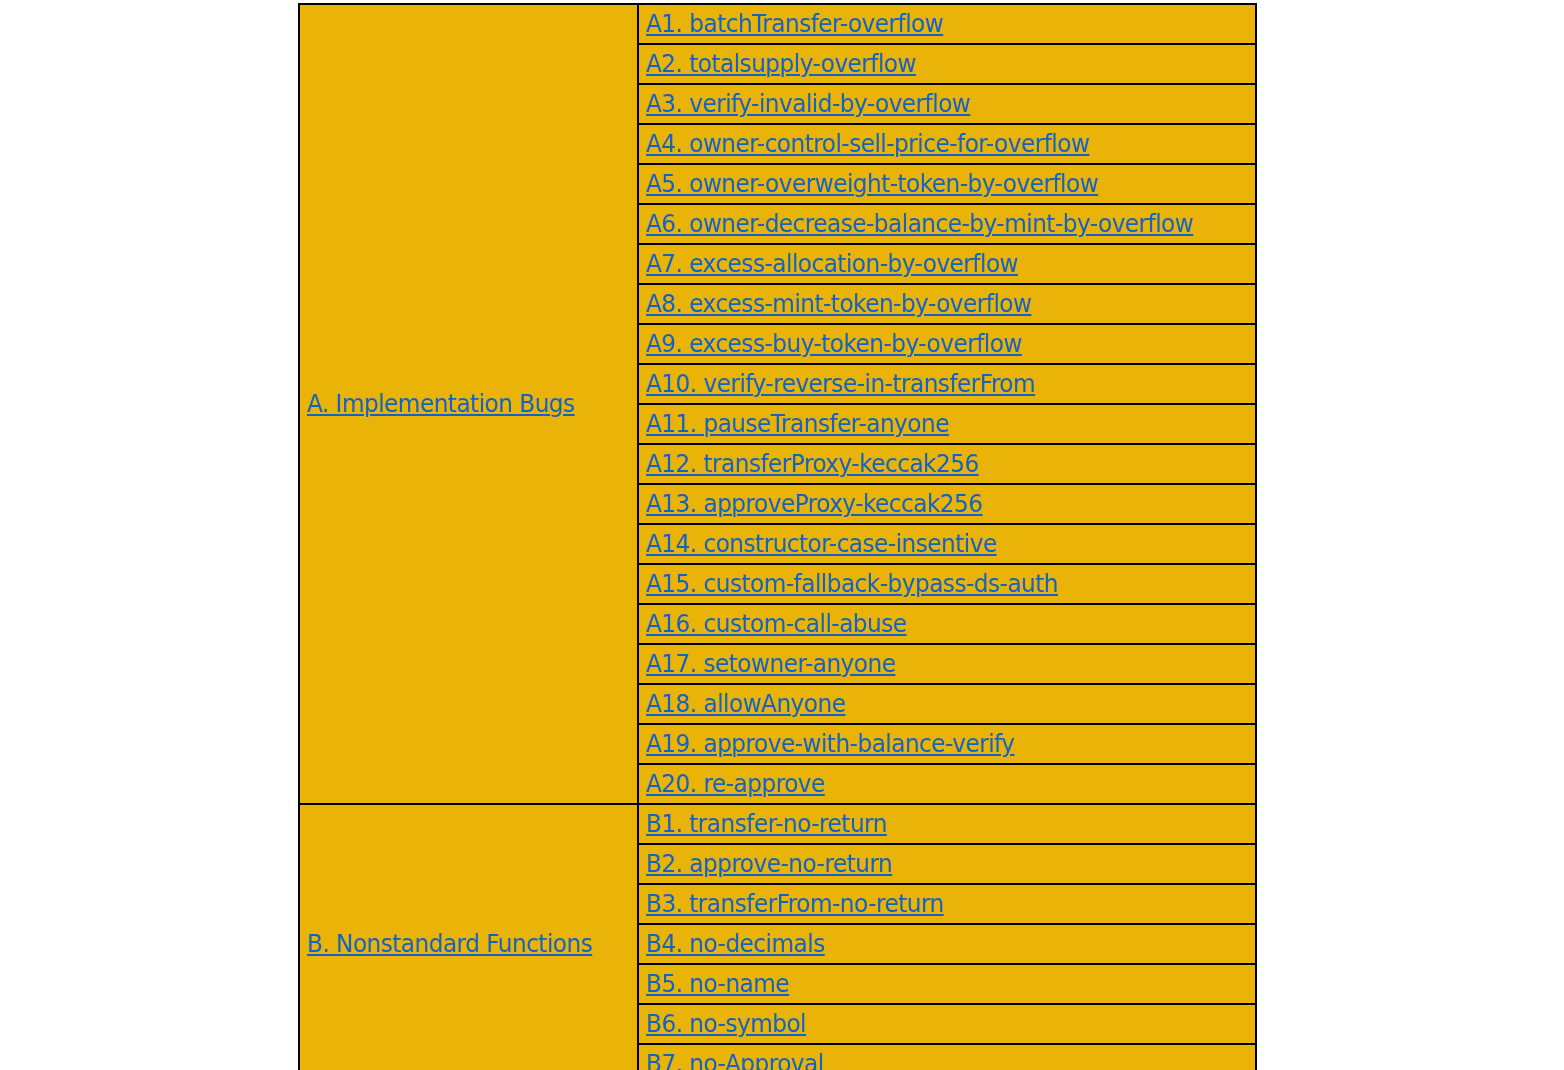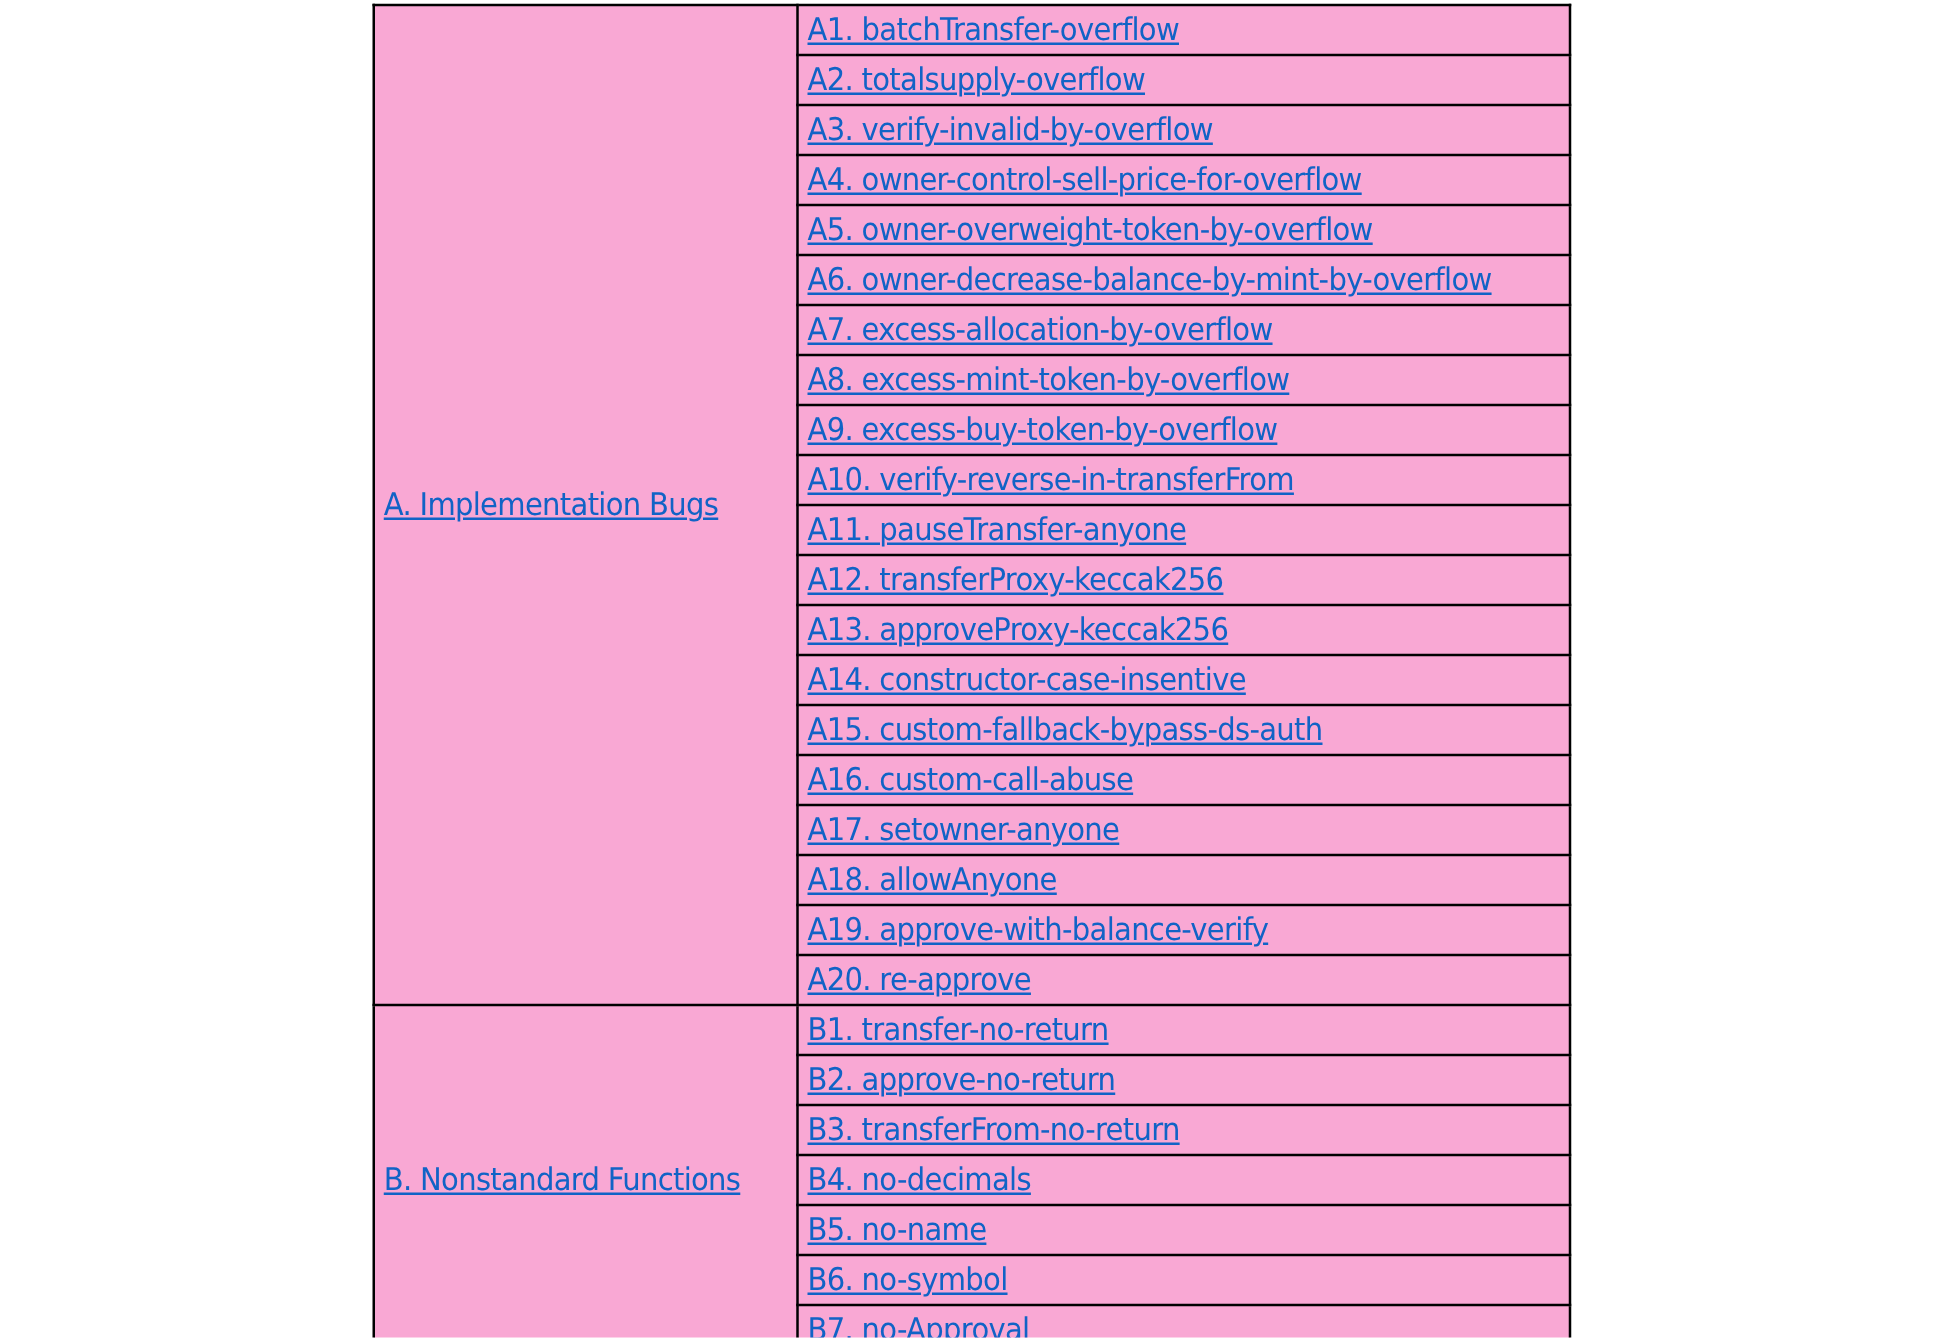--- a/index.html
+++ b/index.html
@@ -39,21 +39,21 @@
 
   table.taxonomy col.col-category { width: 339px; }
   table.taxonomy col.col-item     { width: 618px; }
 
   table.taxonomy td {
     border: 2px solid #000000;
     padding: 0 0 0 7px;
     height: 38px;
     vertical-align: middle;
     line-height: 1.05;
-    background: #f9a8d4;
+    background: #eab308;
   }
 
   td.category-cell {
     vertical-align: top;
     padding-top: 2px;
     margin-top: 10px;
   }
 
   .link {
     color: #1163C6;

